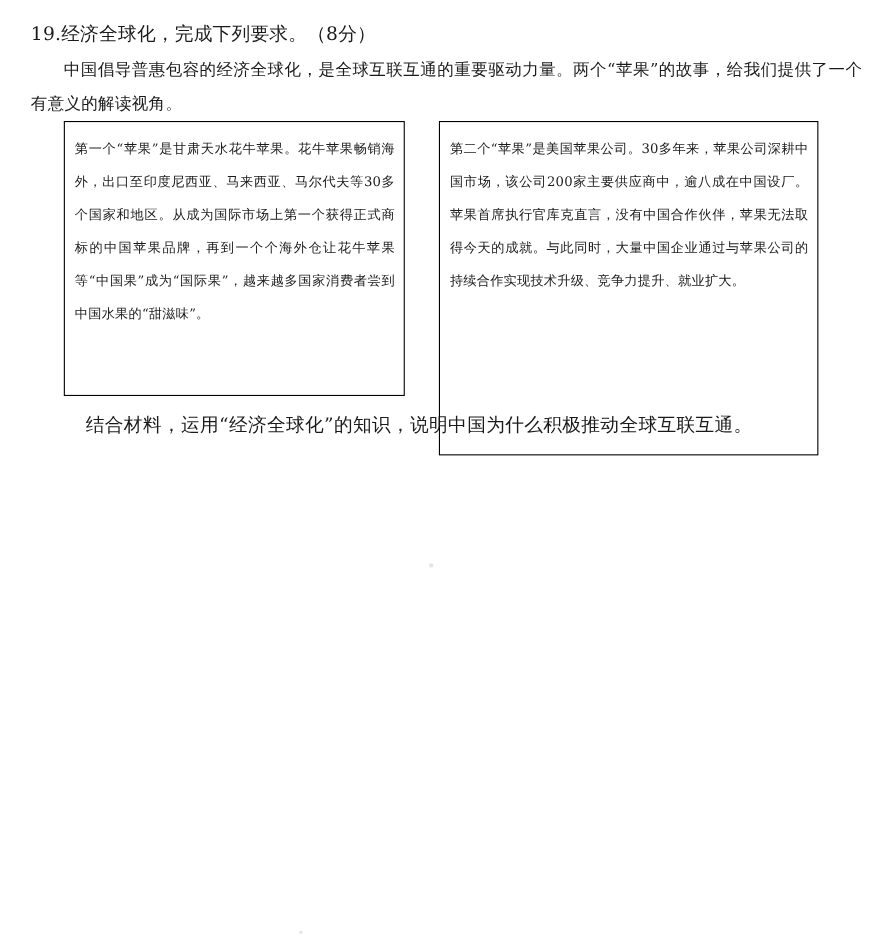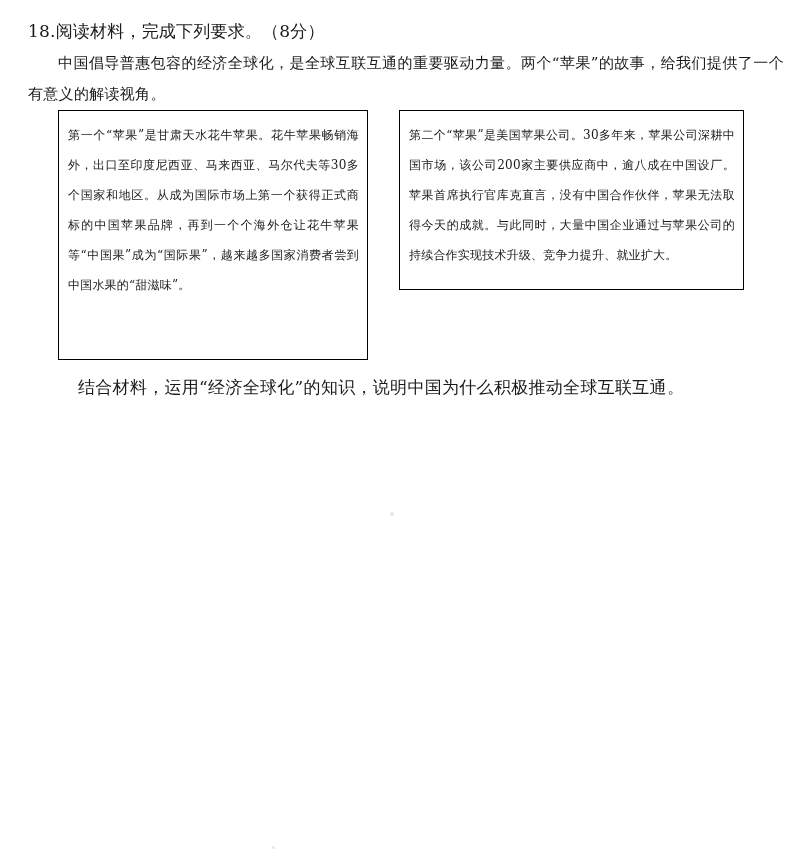--- a/index.html
+++ b/index.html
@@ -69,21 +69,21 @@
     letter-spacing: 0.2px;
     text-align: justify;
     background: #fff;
   }
   .mat-box.left {
     width: 310px;
     height: 250px;
   }
   .mat-box.right {
     width: 345px;
-    height: 180px;
+    height: 304px;
   }
 
   
   .closing {
     position: absolute;
     left: 44px;
     top: 372px;
     width: 756px;
     font-size: 17px;
     line-height: 31px;
@@ -100,21 +100,21 @@
     border-radius: 50%;
     background: rgba(0,0,0,0.10);
   }
 </style>
 </head>
 <body>
 
 <div class="page">
 
   <div class="q-line">
-    <span class="q-num">18.</span><span>阅读材料，完成下列要求。（8分）</span>
+    <span class="q-num">19.</span><span>经济全球化，完成下列要求。（8分）</span>
   </div>
 
   <div class="intro">中国倡导普惠包容的经济全球化，是全球互联互通的重要驱动力量。两个“苹果”的故事，给我们提供了一个有意义的解读视角。</div>
 
   <div class="boxes">
     <div class="mat-box left">
       <span>第一个“苹果”是甘肃天水花牛苹果。花牛苹果畅销海外，出口至印度尼西亚、马来西亚、马尔代夫等30多个国家和地区。从成为国际市场上第一个获得正式商标的中国苹果品牌，再到一个个海外仓让花牛苹果等“中国果”成为“国际果”，越来越多国家消费者尝到中国水果的“甜滋味”。</span>
     </div>
     <div class="mat-box right">
       <span>第二个“苹果”是美国苹果公司。30多年来，苹果公司深耕中国市场，该公司200家主要供应商中，逾八成在中国设厂。苹果首席执行官库克直言，没有中国合作伙伴，苹果无法取得今天的成就。与此同时，大量中国企业通过与苹果公司的持续合作实现技术升级、竞争力提升、就业扩大。</span>

